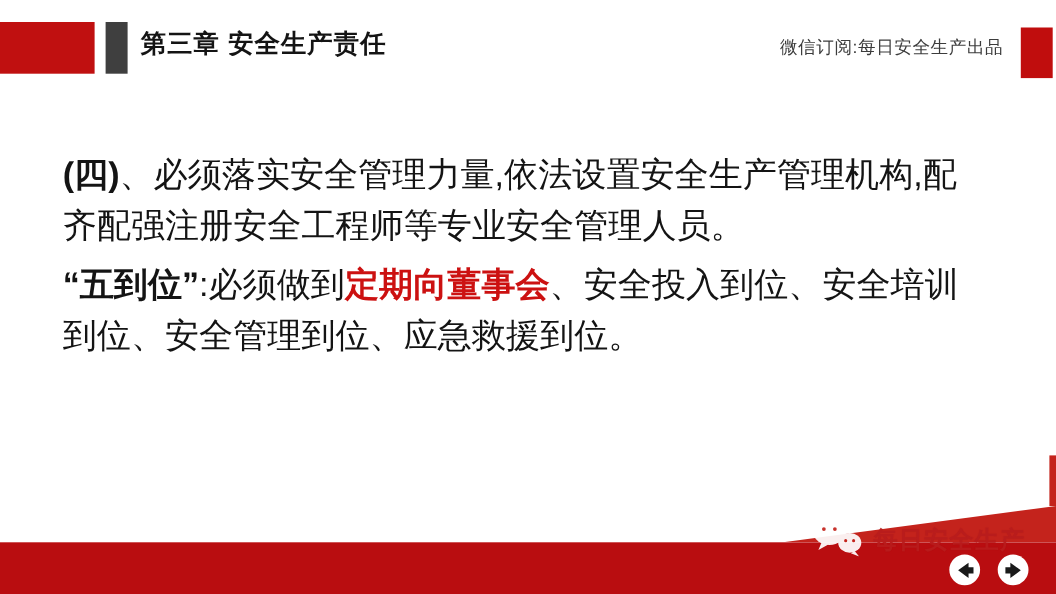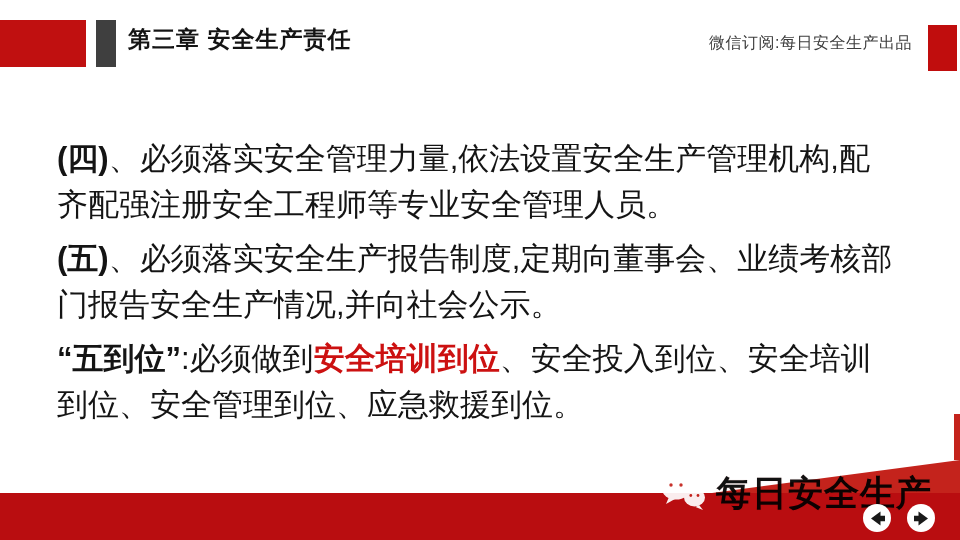--- a/index.html
+++ b/index.html
@@ -33,21 +33,21 @@
   .ftr-wedge{
     position:absolute;left:712px;bottom:47px;width:248px;height:33px;background:#c4231c;
     clip-path:polygon(0 100%,100% 0,100% 100%);
   }
   .ftr-sliver{position:absolute;right:0;bottom:80px;width:6px;height:46px;background:#c4231c;}
   .brand{
     position:absolute;right:28px;top:470px;display:flex;align-items:center;gap:8px;
     z-index:5;opacity:.93;
   }
   .brand-text{
-    color:#000000;font-size:35px;font-weight:bold;letter-spacing:1px;white-space:nowrap;
+    color:#b91c1c;font-size:22px;font-weight:bold;letter-spacing:1px;white-space:nowrap;
     text-shadow:0 0 1px rgba(150,30,30,.3);
   }
   .nav{
     position:absolute;right:25px;top:504px;display:flex;gap:16px;z-index:6;
   }
   .nav-btn{
     width:28px;height:28px;border-radius:50%;background:#ffffff;border:none;padding:0;
     display:flex;align-items:center;justify-content:center;cursor:pointer;
   }
   .nav-btn svg{display:block;}
@@ -56,22 +56,21 @@
 <body>
 
 <div class="hdr-red-block"></div>
 <div class="hdr-gray-bar"></div>
 <div class="hdr-title">第三章 安全生产责任</div>
 <div class="hdr-sub">微信订阅:每日安全生产出品</div>
 <div class="hdr-red-square"></div>
 
 <div class="content">
   <p class="para"><span class="lead">(四)</span><span>、必须落实安全管理力量,依法设置安全生产管理机构,配齐配强注册安全工程师等专业安全管理人员。</span></p>
-  <p class="para"><span class="lead">(五)</span><span>、必须落实安全生产报告制度,定期向董事会、业绩考核部门报告安全生产情况,并向社会公示。</span></p>
-  <p class="para"><span class="lead">“五到位”</span><span>:必须做到</span><span class="hl">安全培训到位</span><span>、安全投入到位、安全培训到位、安全管理到位、应急救援到位。</span></p>
+  <p class="para"><span class="lead">“五到位”</span><span>:必须做到</span><span class="hl">定期向董事会</span><span>、安全投入到位、安全培训到位、安全管理到位、应急救援到位。</span></p>
 </div>
 
 <div class="ftr-sliver"></div>
 <div class="ftr-wedge"></div>
 <div class="ftr-bar"></div>
 
 <div class="brand">
   <span>
     <svg width="50" height="36" viewBox="0 0 50 36">
       <ellipse cx="18" cy="14" rx="14.5" ry="11.5" fill="#ffffff"></ellipse>

